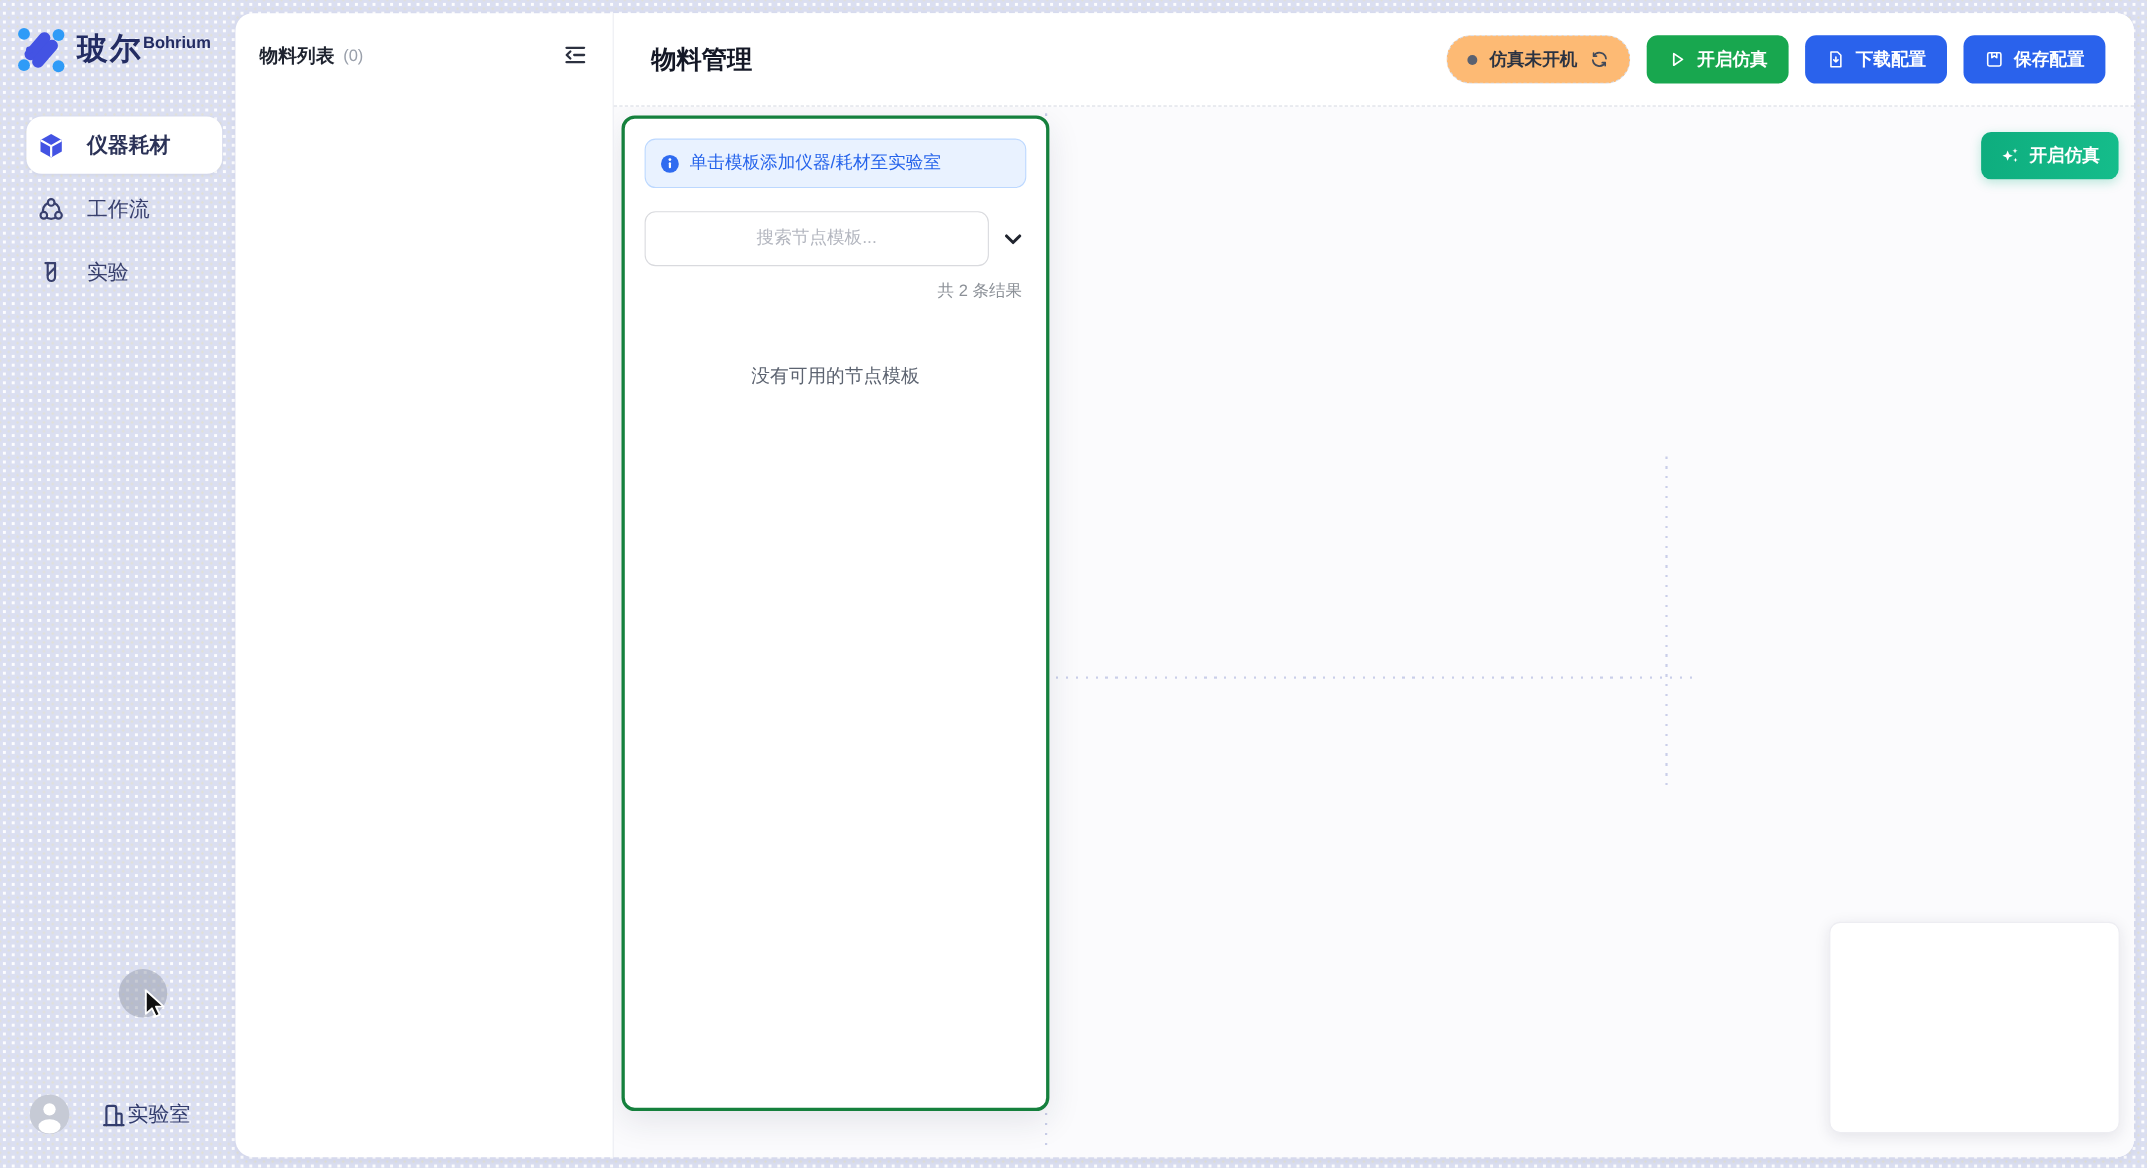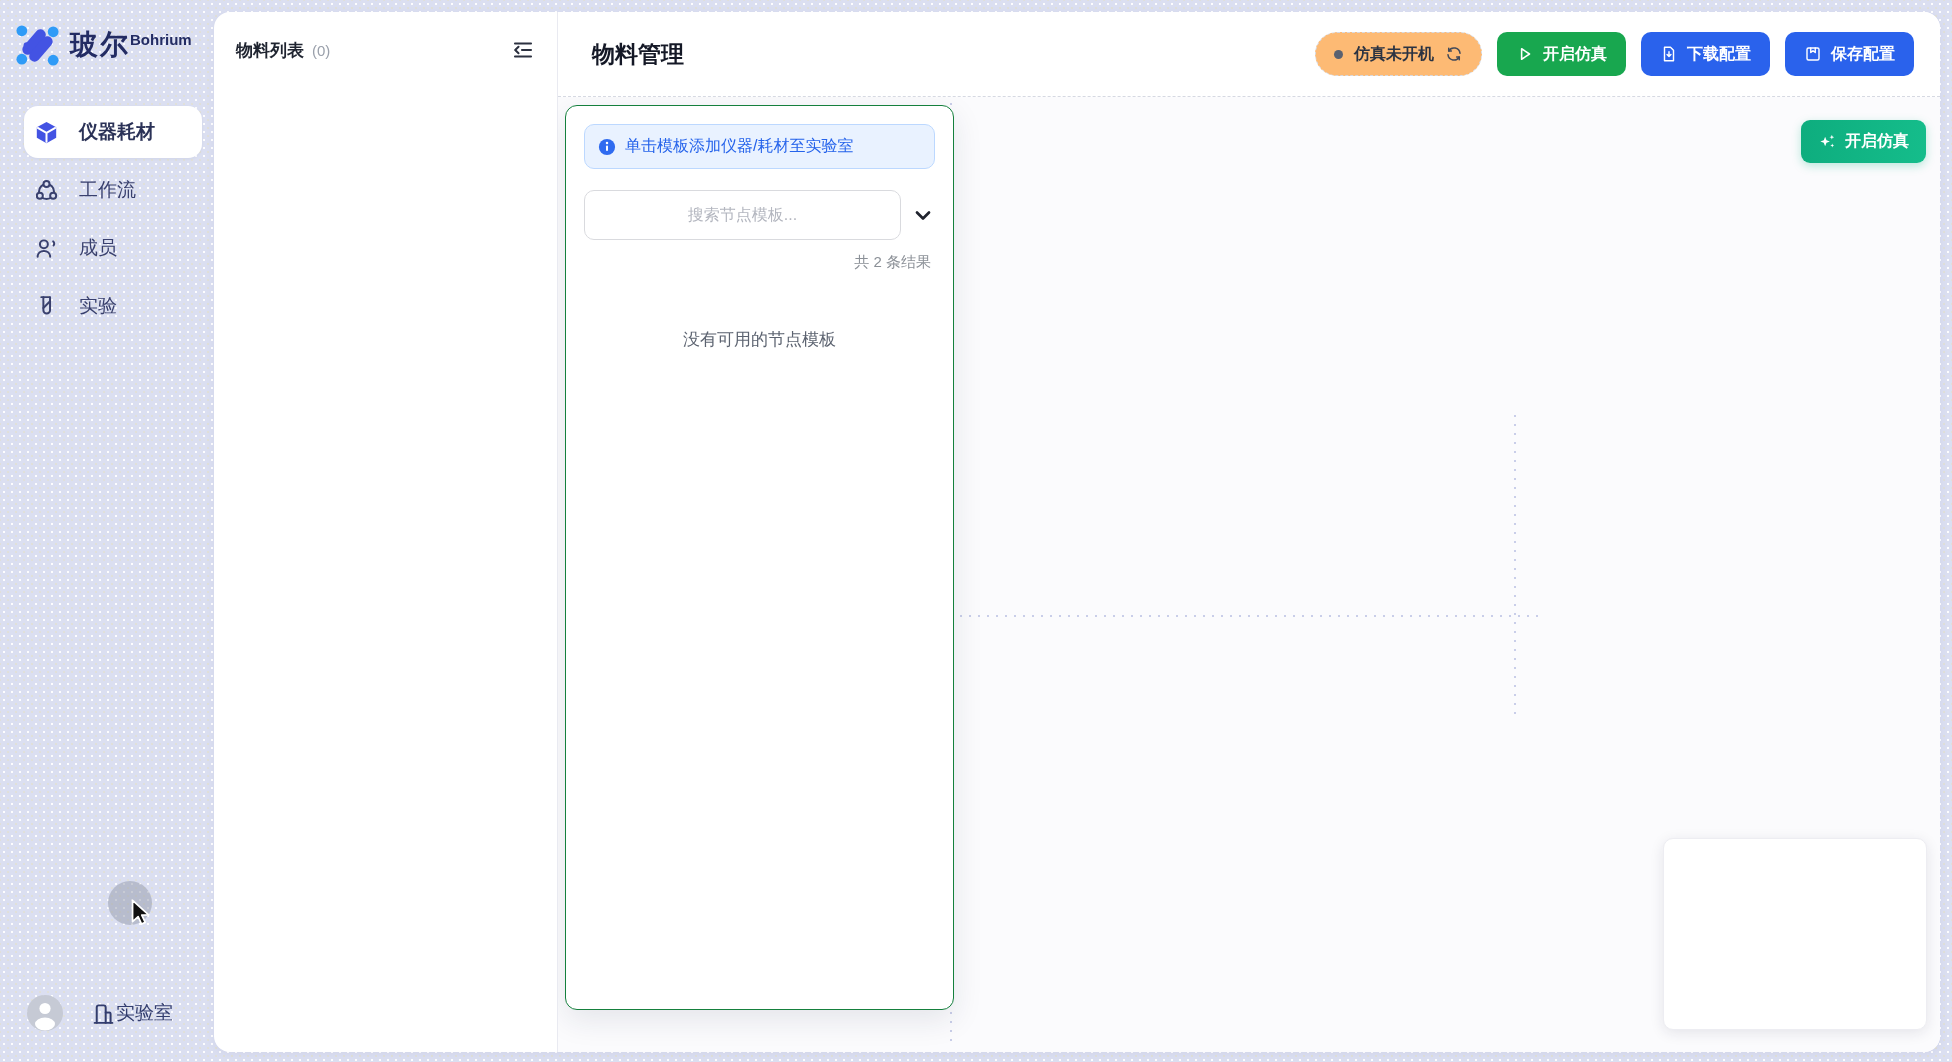--- a/index.html
+++ b/index.html
@@ -75,21 +75,21 @@
   .canvas { flex:1; position:relative; background:#fbfbfd; overflow:hidden; }
   .guide-v { position:absolute; width:2px;
     background-image:repeating-linear-gradient(to bottom,#c9cee9 0 2px,transparent 2px 9px); }
   .guide-h { position:absolute; height:2px;
     background-image:repeating-linear-gradient(to right,#c9cee9 0 2px,transparent 2px 9px); }
   #gv1 { left:392px; top:6px; bottom:6px; }
   #gv2 { left:956px; top:318px; height:305px; }
   #gh1 { left:393px; top:518px; width:592px; }
 
   .template-panel { position:absolute; left:7px; top:8px; bottom:42px; width:389px;
-    background:#fff; border:1px solid #15803d; border-radius:12px;
+    background:#fff; border:3px solid #15803d; border-radius:12px;
     box-shadow:0 10px 30px rgba(30,36,70,.10); padding:18px; }
   .info-banner { background:#e9f2ff; border:1px solid #bcd8ff; border-radius:10px;
     display:flex; align-items:center; gap:9px; padding:11px 13px; margin-bottom:21px; }
   .info-banner span { color:#2563eb; font-size:16px; }
   .info-icon { width:18px; height:18px; flex:none; }
   .search-row { display:flex; align-items:center; gap:10px; }
   .search-input { flex:1; height:50px; border:1px solid #d9dade; border-radius:10px;
     padding:0 14px; font-size:16px; color:#30343c; outline:none; font-family:inherit;
     min-width:0;text-align:center; }
   .search-input::placeholder { color:#b3b6bf; }
@@ -146,28 +146,20 @@
       <svg class="mi" viewBox="0 0 24 24" fill="none" stroke="currentColor" stroke-width="1.9">
         <circle cx="12" cy="13" r="7.2"></circle>
         <circle cx="12" cy="5.8" r="2.9" fill="#dbdff1"></circle>
         <circle cx="5.6" cy="17" r="2.9" fill="#dbdff1"></circle>
         <circle cx="18.4" cy="17" r="2.9" fill="#dbdff1"></circle>
       </svg>
       <span>工作流</span>
     </div>
     <div class="menu-item">
       <svg class="mi" viewBox="0 0 24 24" fill="none" stroke="currentColor" stroke-width="1.9" stroke-linecap="round" stroke-linejoin="round">
-        <circle cx="9.5" cy="8" r="3.8"></circle>
-        <path d="M3.5 20c0-3.6 2.7-5.6 6-5.6s6 2 6 5.6"></path>
-        <path d="M18.4 5.2c1.2.9 1.3 2.6.4 3.8"></path>
-      </svg>
-      <span>成员</span>
-    </div>
-    <div class="menu-item">
-      <svg class="mi" viewBox="0 0 24 24" fill="none" stroke="currentColor" stroke-width="1.9" stroke-linecap="round" stroke-linejoin="round">
         <path d="M7 3h8"></path>
         <path d="M9 3v12.5a3.2 3.2 0 0 0 6.4 0V3"></path>
         <path d="M9 13.5 15.4 7"></path>
       </svg>
       <span>实验</span>
     </div>
   </nav>
 
   <div class="sidebar-bottom">
     <div class="avatar">

